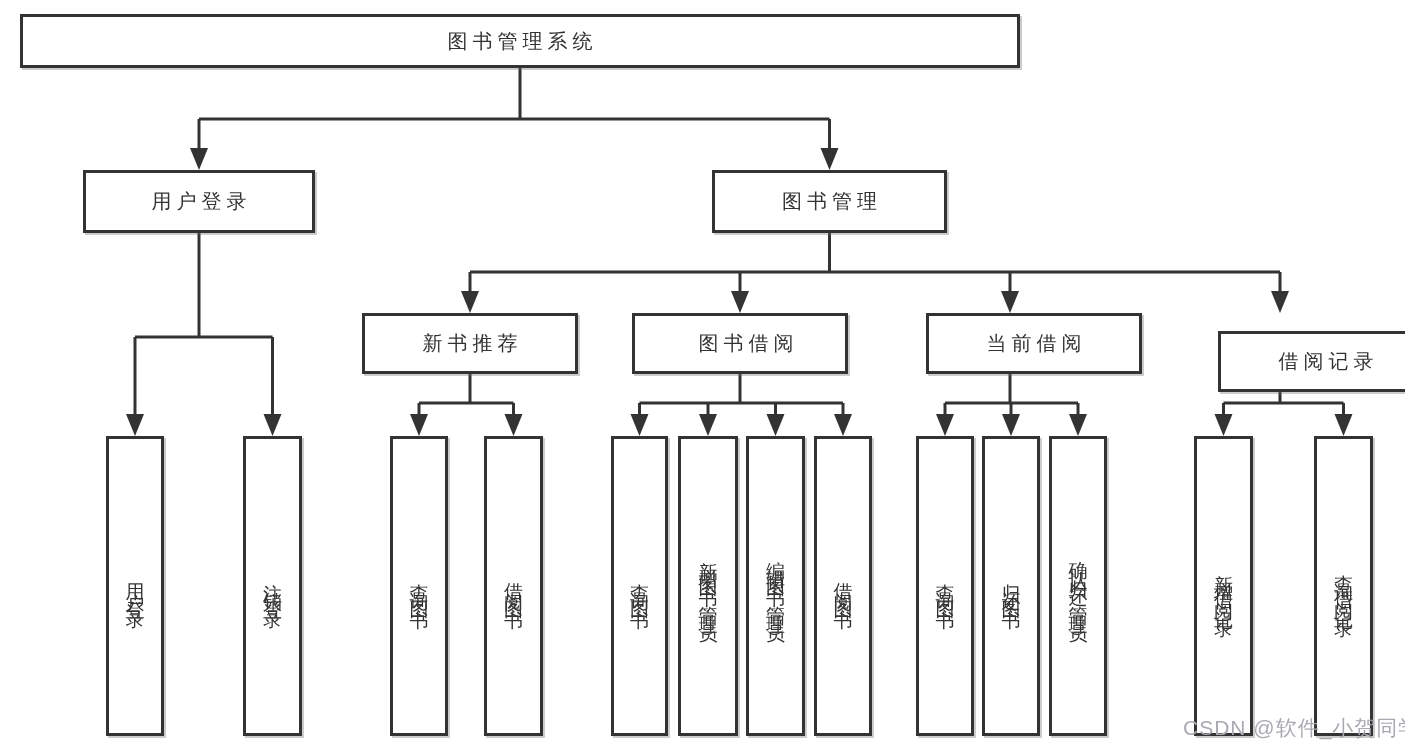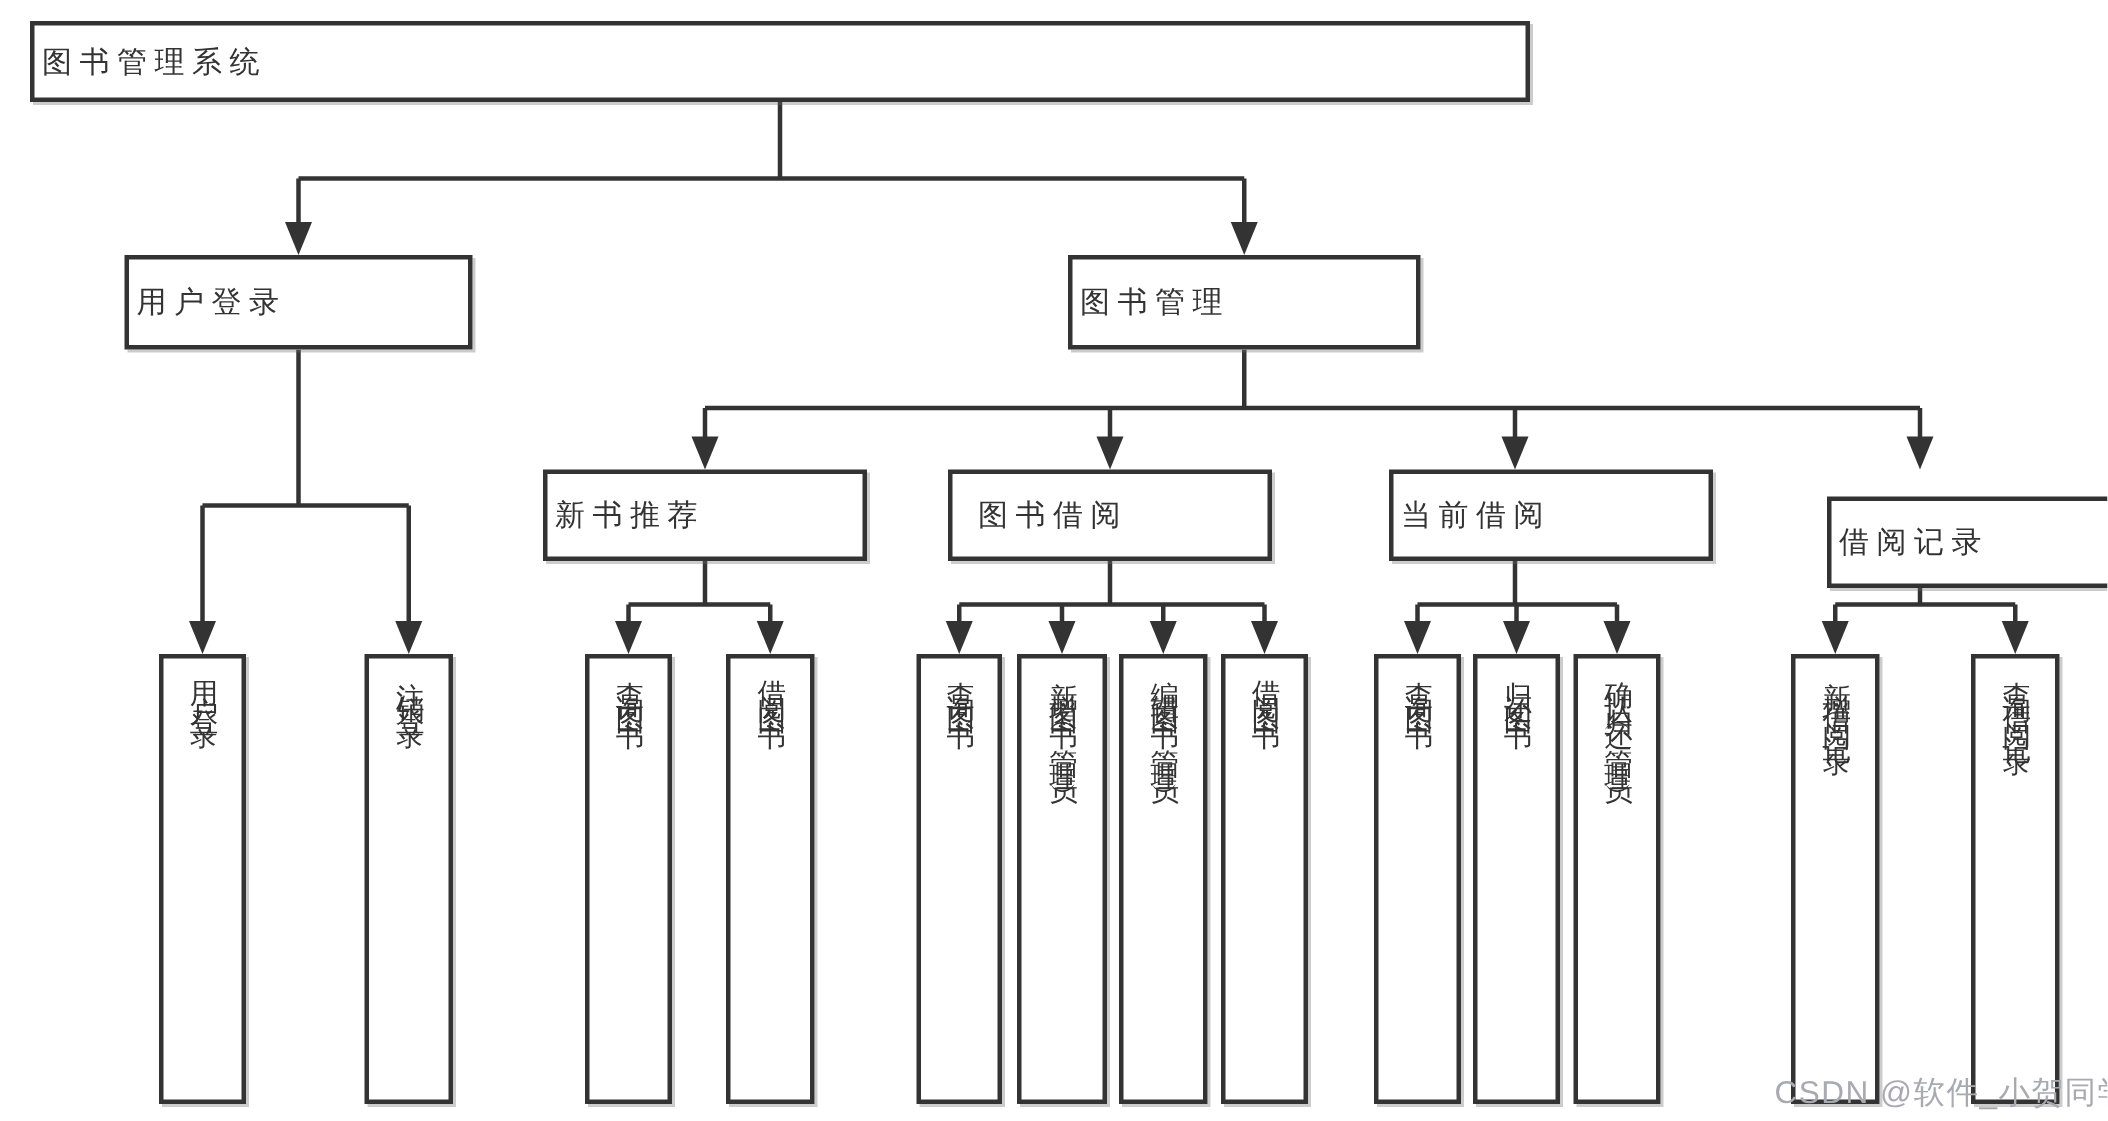--- a/index.html
+++ b/index.html
@@ -19,21 +19,21 @@
   .connectors{
     position:absolute;left:0;top:0;width:1405px;height:747px;
     pointer-events:none;
   }
   .node{
     position:absolute;
     box-sizing:border-box;
     background:#fff;
     border:3px solid var(--line);
     box-shadow:2px 2px 0 rgba(110,110,110,0.35);
-    display:flex;align-items:center;justify-content:flex-start;
+    display:flex;align-items:center;justify-content:center;
     color:var(--text);
     z-index:2;
   }
   .node.h .node-label{
     font-size:20px;
     letter-spacing:5px;
     text-indent:5px;
     white-space:nowrap;
   }
   .node.v{

